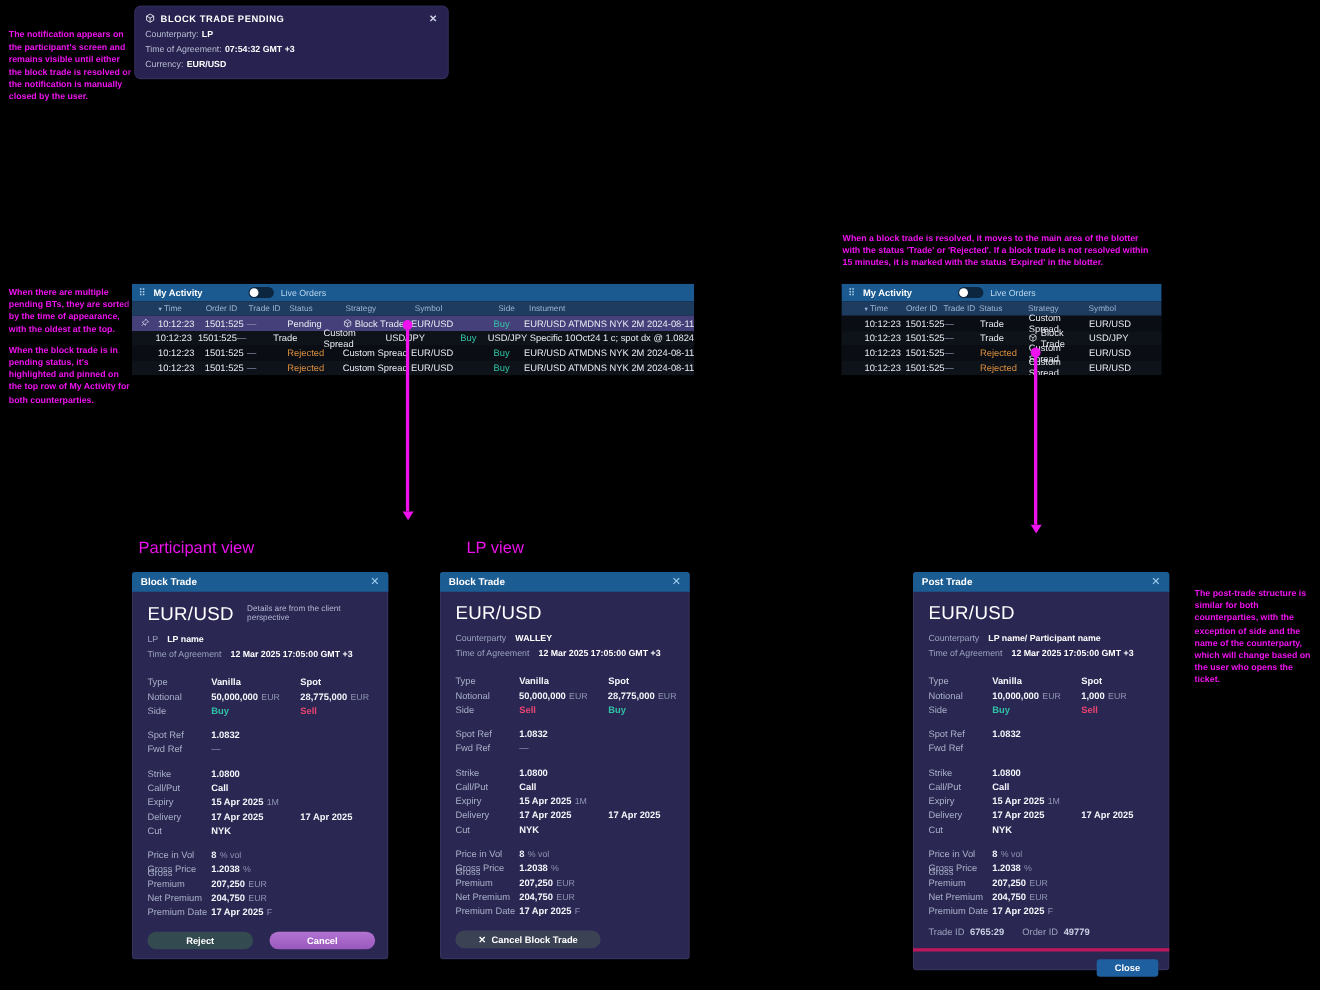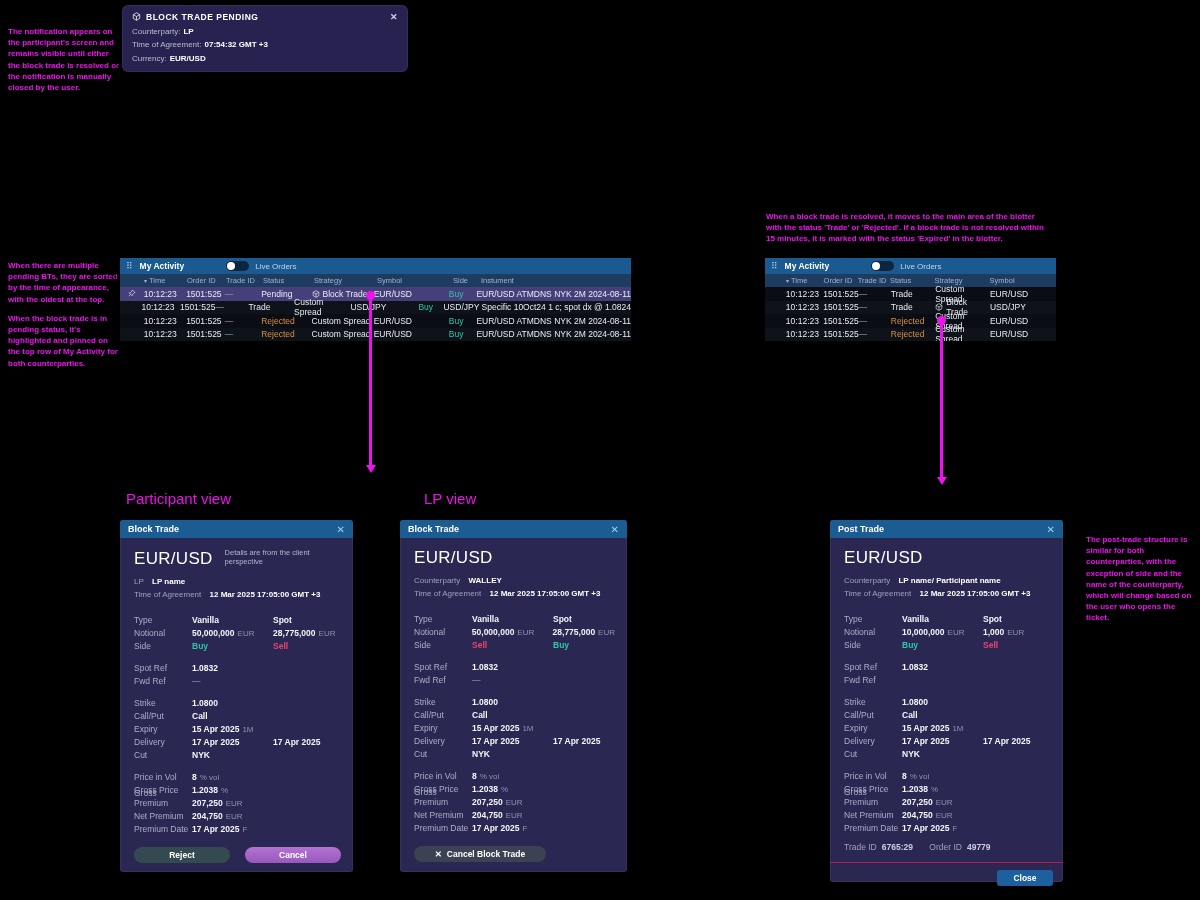--- a/index.html
+++ b/index.html
@@ -73,21 +73,21 @@
   .f-row b.c-buy{color:#2fc5a7}.f-row b.c-sell{color:#ea4570}.f-row b.c-muted{color:#8d95b2;font-weight:400}
   .unit{color:#8d95b2;font-weight:400;margin-left:3px;font-size:8px}
   .btn-row{display:flex;gap:12px;justify-content:space-between;margin-top:13px}
   .pill{height:16px;border-radius:9px;display:flex;align-items:center;justify-content:center;
         font-size:8.5px;font-weight:700;color:#fff}
   .pill.reject{background:#334a50;width:96px}
   .pill.accept{background:linear-gradient(#b273d2,#9a58bd);width:96px}
   .pill.cancel{background:#3b4254;width:132px;gap:5px}
   .ids-row{margin-top:9px;font-size:8.5px;color:#9aa3bd}
   .ids-row b{color:#c9d0e2;font-weight:700;margin:0 14px 0 5px}
-  .m-footer{border-top:1px solid #be185d;margin-top:10px;padding:7px 10px 0 10px;
+  .m-footer{border-top:3px solid #be185d;margin-top:10px;padding:7px 10px 0 10px;
             display:flex;justify-content:flex-end}
   .close-btn{background:#1e5f9f;border-radius:3px;width:56px;height:16px;display:flex;
              align-items:center;justify-content:center;font-size:8.5px;font-weight:700;color:#fff}
 </style>
 </head>
 <body>
 
 <div class="ann" style="left:8px;top:26px;width:113px">The notification appears on the participant's screen and remains visible until either the block trade is resolved or the notification is manually closed by the user.</div>
 <div class="ann" style="left:8px;top:260px;width:113px">
   <p>When there are multiple pending BTs, they are sorted by the time of appearance, with the oldest at the top.</p>

